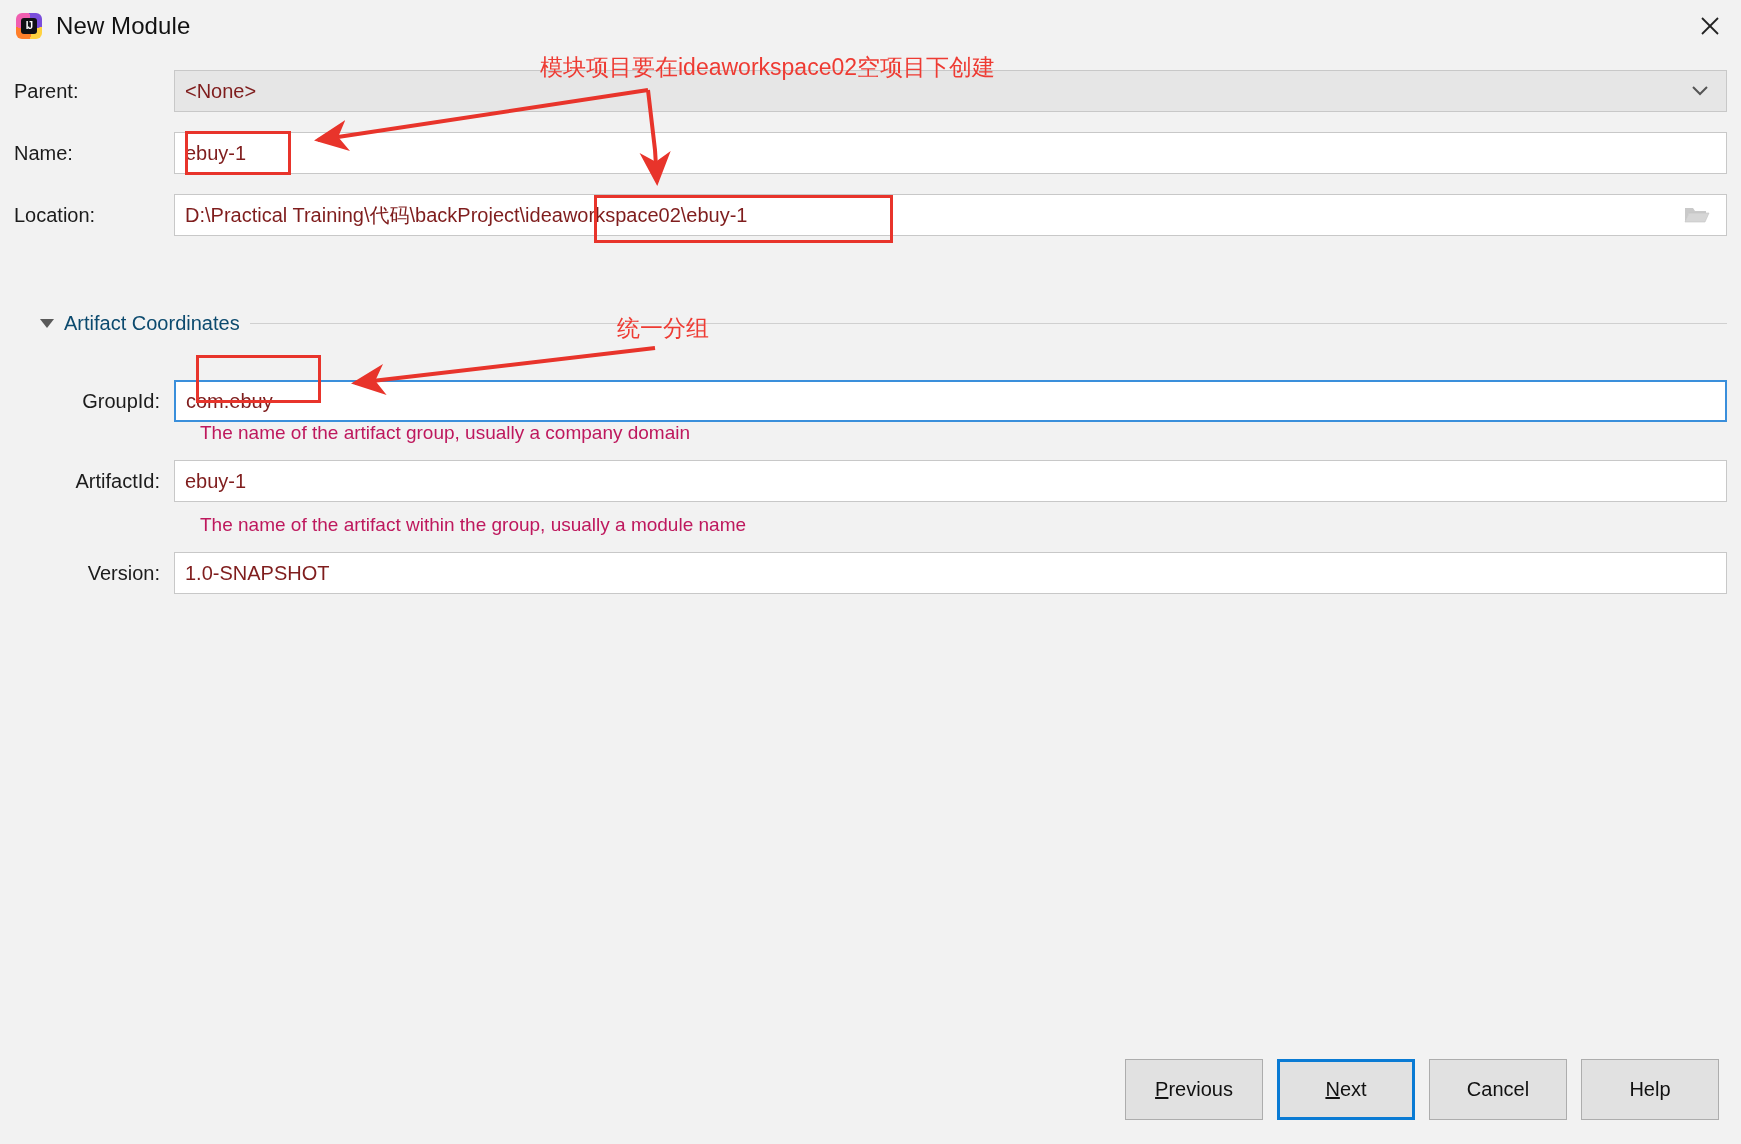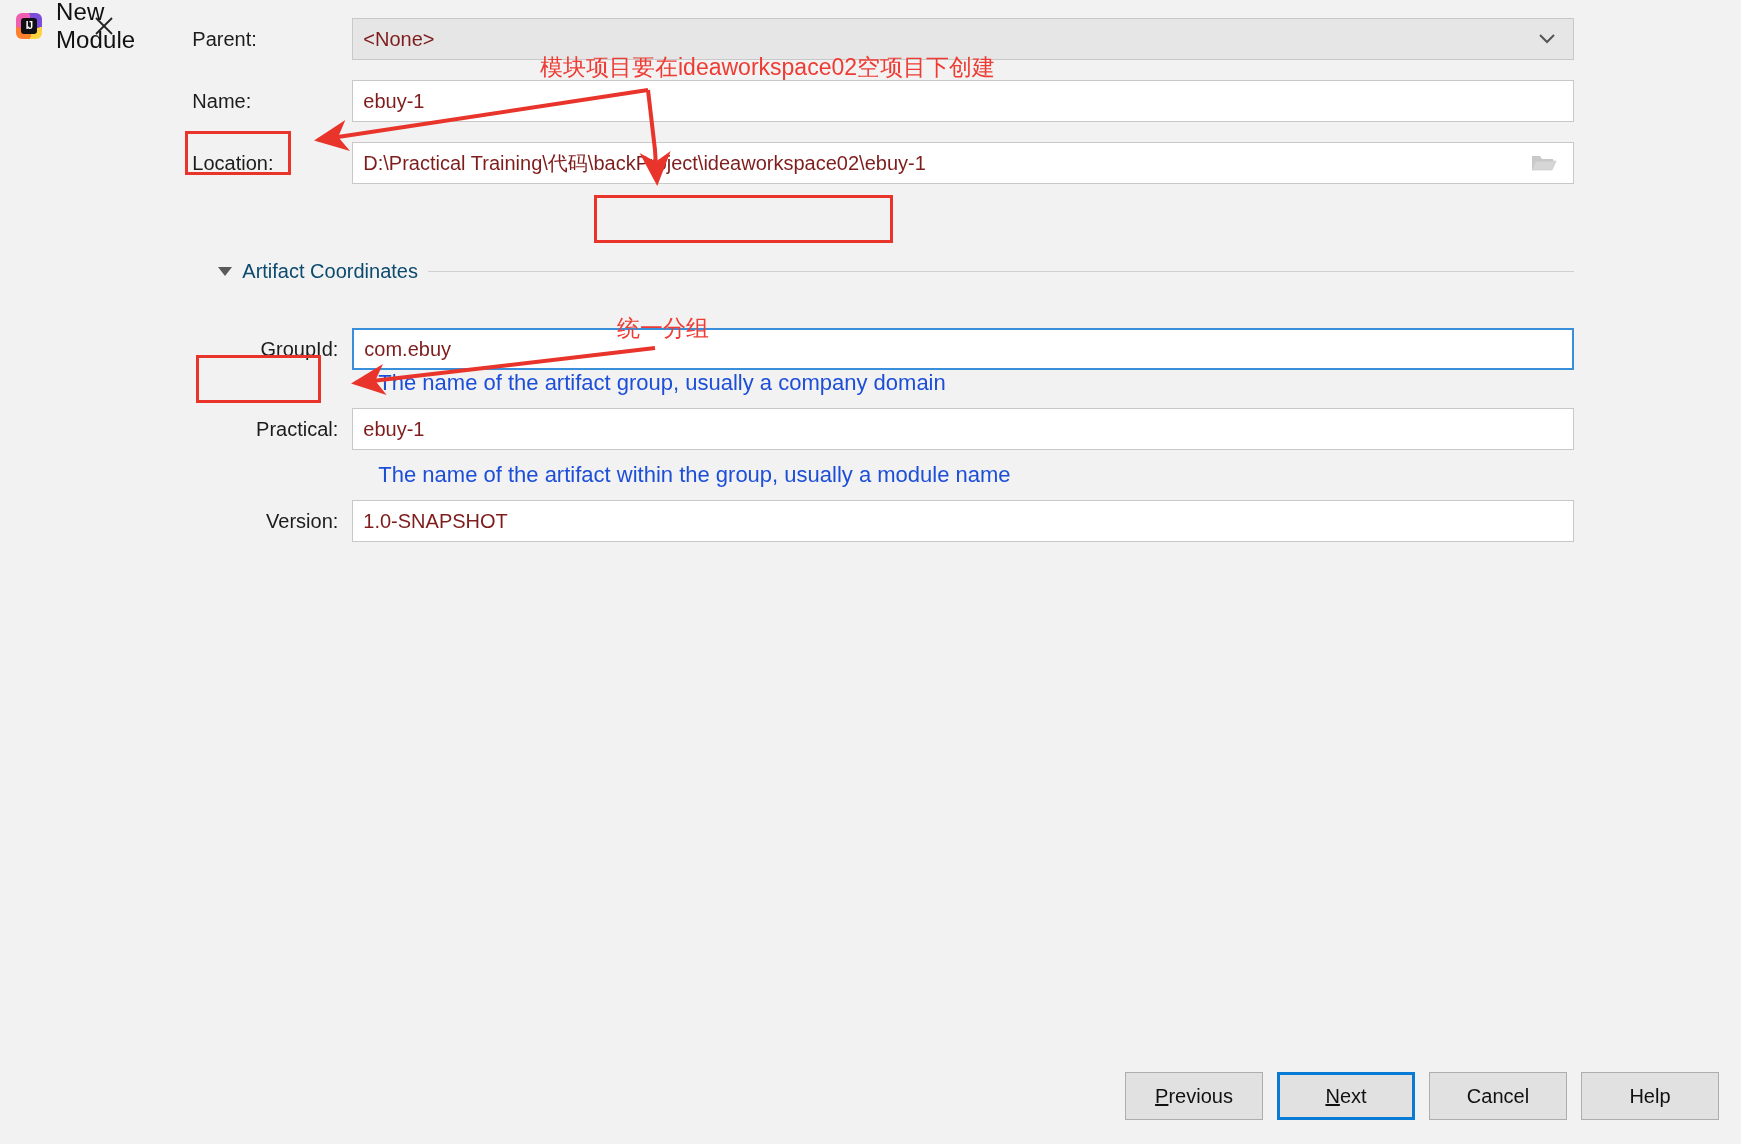--- a/index.html
+++ b/index.html
@@ -14,21 +14,21 @@
     color: #1a1a1a;
     overflow: hidden;
     position: relative;
   }
 
   .dialog {
     position: absolute;
     inset: 0;
     background: #f2f2f2;
     display: flex;
-    gap: 43px;
+    flex-direction: column;
   }
 
   
   .titlebar {
     height: 52px;
     flex: 0 0 52px;
     display: flex;
     align-items: center;
     padding: 0 0 0 16px;
     background: #f2f2f2;
@@ -158,22 +158,22 @@
     white-space: nowrap;
   }
   .section-rule {
     flex: 1 1 auto;
     height: 1px;
     background: #d0d0d0;
   }
 
   .hint {
     position: absolute;
-    font-size: 22px;
-    color: #1d4ed8;
+    font-size: 19px;
+    color: #be185d;
   }
 
   
   .anno-text {
     position: absolute;
     color: #ee3b33;
     font-size: 23px;
     white-space: nowrap;
     font-family: "Liberation Sans", sans-serif;
   }
@@ -199,21 +199,21 @@
   }
   .btn-bar {
     position: absolute;
     right: 22px;
     bottom: 24px;
     display: flex;
     gap: 14px;
   }
   .btn {
     min-width: 138px;
-    height: 48px;
+    height: 61px;
     box-sizing: border-box;
     background: #e1e1e1;
     border: 1px solid #adadad;
     font-size: 20px;
     color: #111;
     display: flex;
     align-items: center;
     justify-content: center;
     cursor: pointer;
     font-family: "Liberation Sans", sans-serif;
@@ -285,21 +285,21 @@
 
     <div class="row" style="top:328px;">
       <div class="lbl" style="width:160px; text-align:right; padding-right:14px; box-sizing:border-box;">GroupId:</div>
       <div class="field focused" style="flex:1 1 auto;">
         <span>com.ebuy</span>
       </div>
     </div>
     <div class="hint" style="top:370px; left:200px;">The name of the artifact group, usually a company domain</div>
 
     <div class="row" style="top:408px;">
-      <div class="lbl" style="width:160px; text-align:right; padding-right:14px; box-sizing:border-box;">Practical:</div>
+      <div class="lbl" style="width:160px; text-align:right; padding-right:14px; box-sizing:border-box;">ArtifactId:</div>
       <div class="field input" style="flex:1 1 auto;">
         <span>ebuy-1</span>
       </div>
     </div>
     <div class="hint" style="top:462px; left:200px;">The name of the artifact within the group, usually a module name</div>
 
     <div class="row" style="top:500px;">
       <div class="lbl" style="width:160px; text-align:right; padding-right:14px; box-sizing:border-box;">Version:</div>
       <div class="field input" style="flex:1 1 auto;">
         <span>1.0-SNAPSHOT</span>

